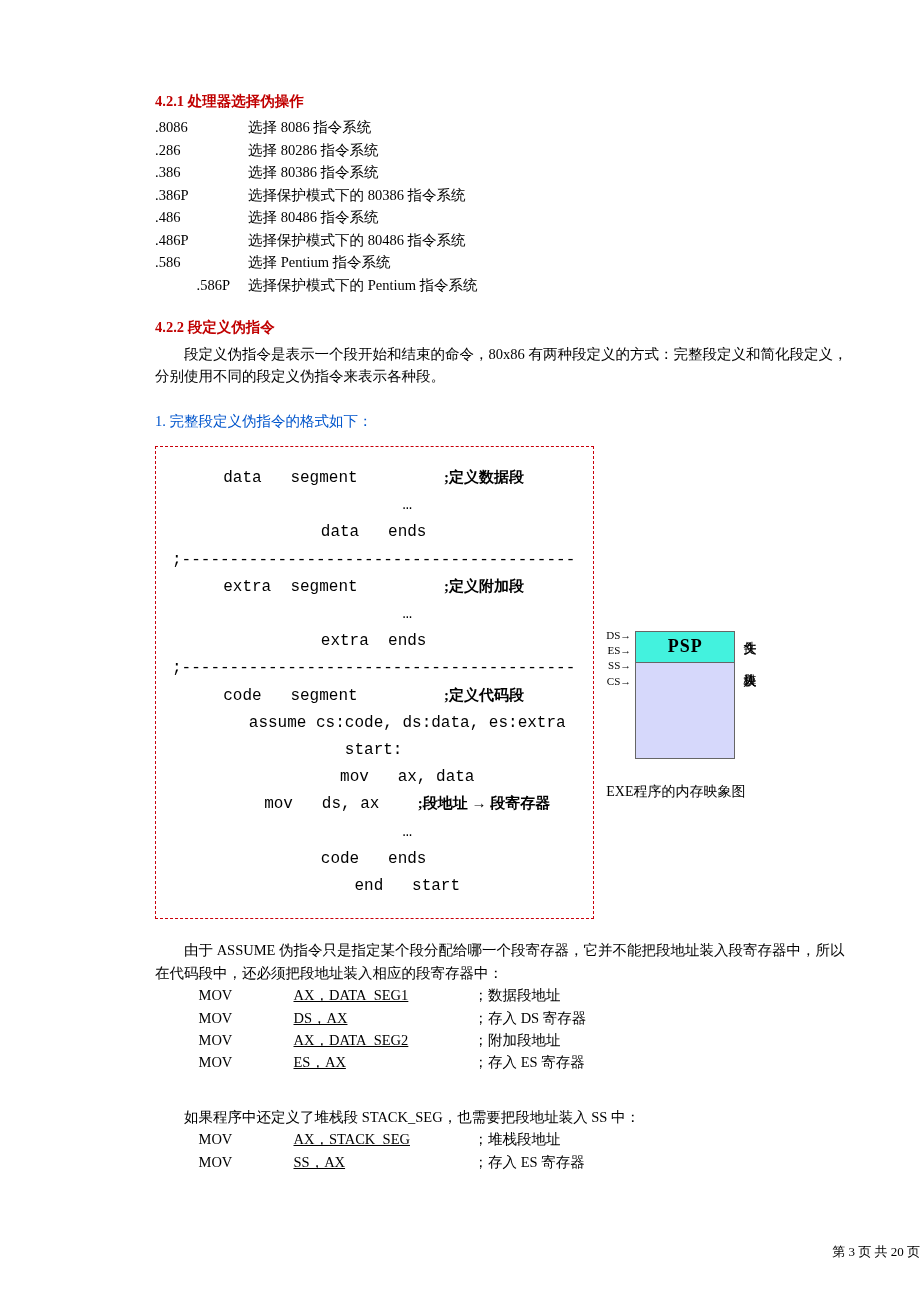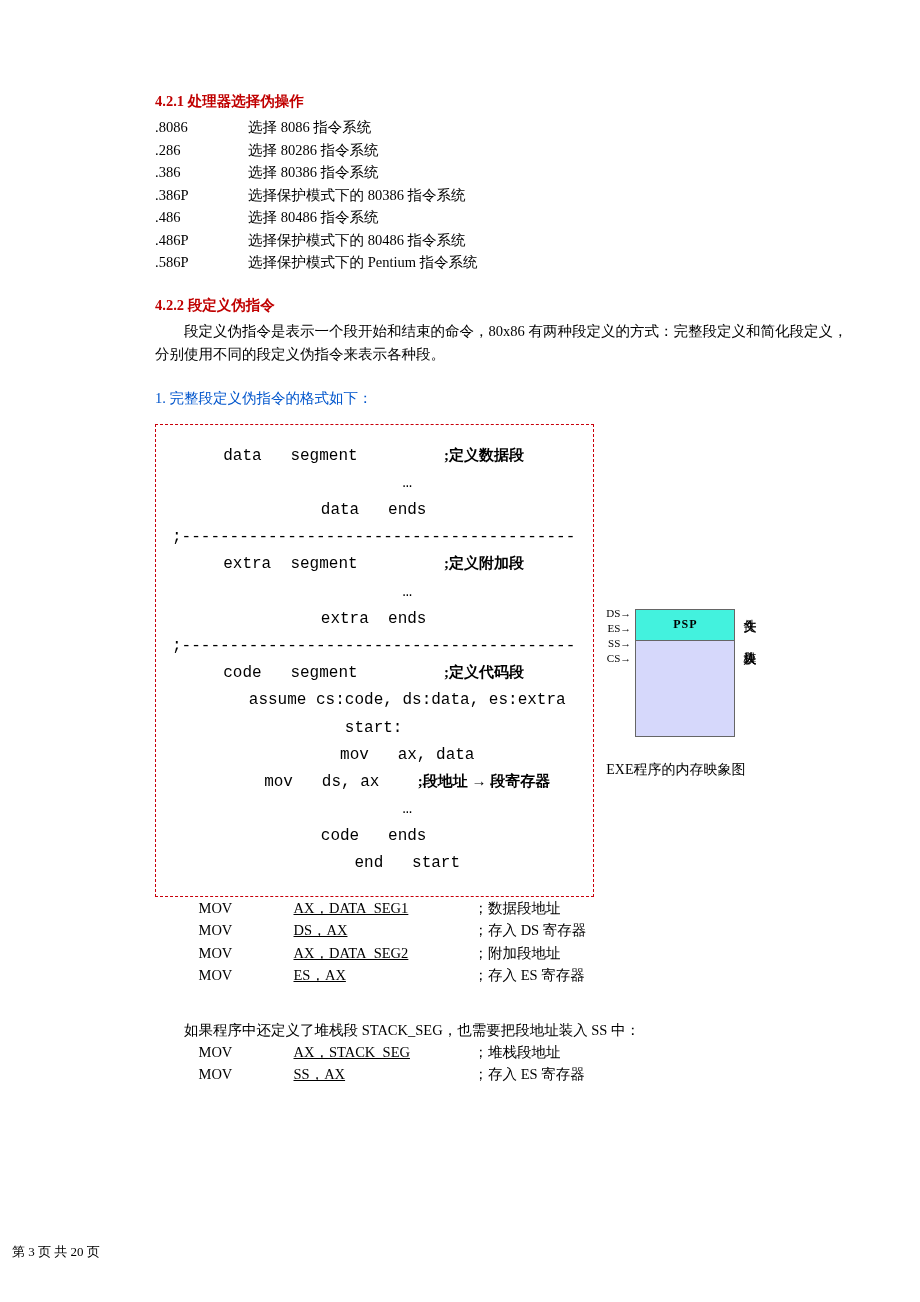--- a/index.html
+++ b/index.html
@@ -77,21 +77,21 @@
   .lbls span { white-space: nowrap; }
   .stack {
     display: flex;
     flex-direction: column;
     border: 1px solid #666;
   }
   .psp {
     width: 98px; height: 30px;
     background: #43f2de;
     display:flex; align-items:center; justify-content:center;
-    font-weight: bold; font-size: 12px;
+    font-weight: bold; font-size: 18px;
     border-bottom: 1px solid #666;
     letter-spacing: 1px;
   }
   .mod {
     width: 98px; height: 95px;
     background: #d6d8fb;
   }
   .rightv {
     display:flex; flex-direction:column;
     font-size:13px; margin-left:4px;
@@ -104,21 +104,21 @@
     border-collapse: collapse;
     margin-left: 3em;
   }
   .instr-table td { padding: 0 0 0 0; white-space: nowrap; }
   .instr-table td.c1 { width: 95px; }
   .instr-table td.c2 { width: 180px; text-decoration: underline; }
   .page-num {
     position: absolute;
     bottom: 40px;
     left: 12px; right: 0;
-    text-align: left;
+    text-align: right;
     font-size: 13px;
   }
 </style>
 </head>
 <body>
 
 <div class="page">
 
   <p class="red-heading">4.2.1  处理器选择伪操作</p>
 
@@ -142,21 +142,25 @@
         </tr>
         <tr>
           <td style="width: 75px;">.486</td>
           <td>选择 80486 指令系统</td>
         </tr>
         <tr>
           <td style="width: 75px;">.486P</td>
           <td>选择保护模式下的 80486 指令系统</td>
         </tr>
         <tr>
-          <td style="width: 75px;">.586P</td>
+          <td style="width: 75px;">.586</td>
+          <td>选择 Pentium 指令系统</td>
+        </tr>
+        <tr>
+          <td style="width: 75px; text-align: right;">.586P</td>
           <td>选择保护模式下的 Pentium 指令系统</td>
         </tr>
       </tbody>
   </table>
 
   <p class="red-heading" style="margin-top:20px">4.2.2  段定义伪指令</p>
   <p class="para">段定义伪指令是表示一个段开始和结束的命令，80x86 有两种段定义的方式：完整段定义和简化段定义，分别使用不同的段定义伪指令来表示各种段。</p>
 
   <p class="blue-sub">1.  完整段定义伪指令的格式如下：</p>
 
@@ -192,20 +196,21 @@
         </div>
         <div class="rightv">
           <div class="a">文件头</div>
           <div class="b">装入模块</div>
         </div>
       </div>
       <div class="memcap">EXE程序的内存映象图</div>
     </div>
   </div>
 
+  <p class="para after-para">由于 ASSUME 伪指令只是指定某个段分配给哪一个段寄存器，它并不能把段地址装入段寄存器中，所以在代码段中，还必须把段地址装入相应的段寄存器中：</p>
 
   <table class="instr-table">
     <tbody id="instr1">
         <tr>
           <td class="c1">MOV</td>
           <td class="c2">AX，DATA_SEG1</td>
           <td class="c3">；数据段地址</td>
         </tr>
         <tr>
           <td class="c1">MOV</td>

